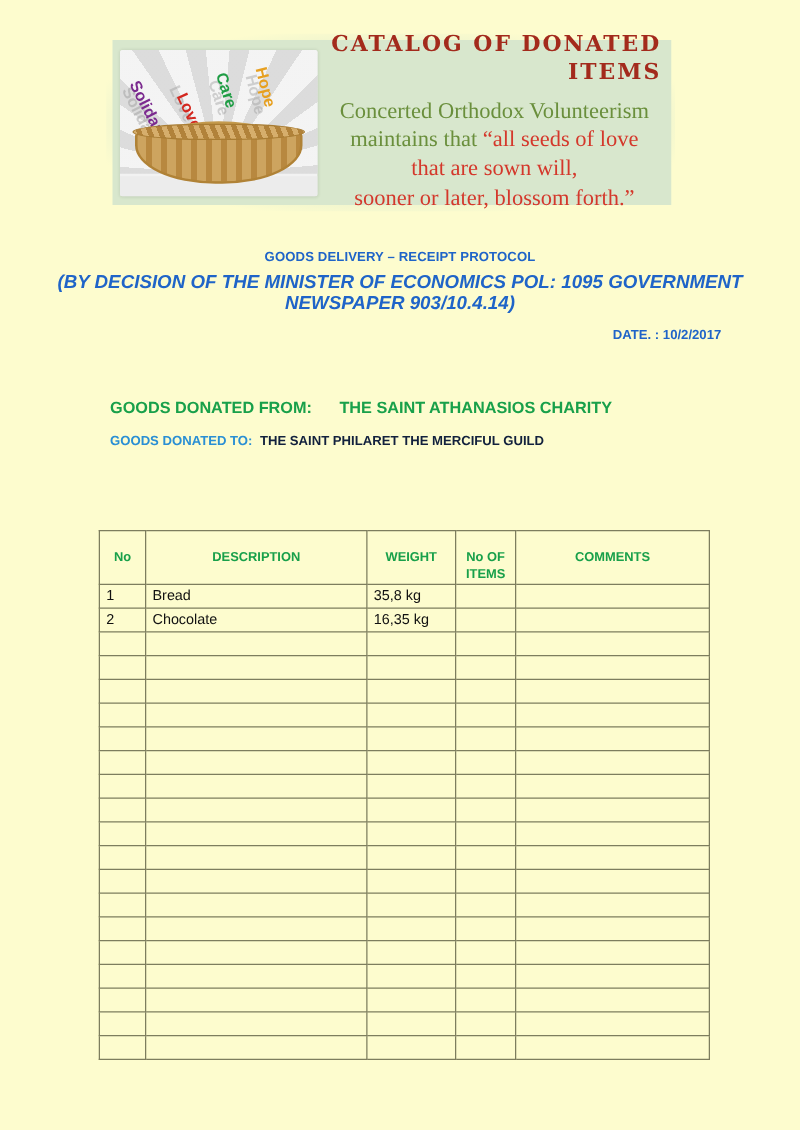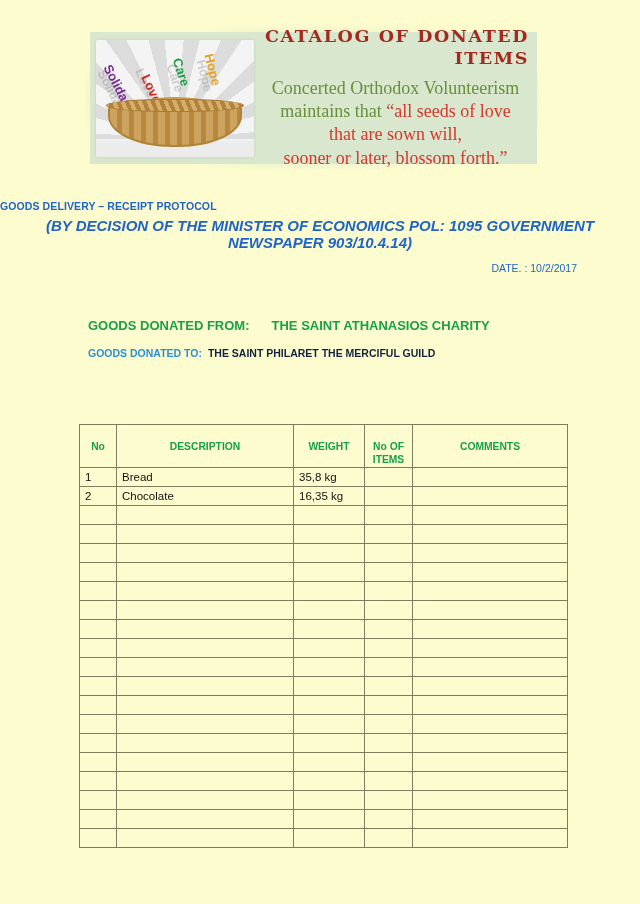--- a/index.html
+++ b/index.html
@@ -145,42 +145,42 @@
     white-space: nowrap;
   }
   .q-green { color: #6a8f3c; }
   .q-red   { color: #d4382b; }
 
   
   .protocol-title {
     position: absolute;
     left: 0; right: 0;
     top: 200px;
-    text-align: left;
+    text-align: center;
     font-size: 10.5px;
     font-weight: bold;
     color: #1f64c8;
     letter-spacing: 0.1px;
   }
   .protocol-sub {
     position: absolute;
     left: 0; right: 0;
     top: 217px;
     text-align: center;
     font-size: 15px;
     font-weight: bold;
     font-style: italic;
     color: #1f64c8;
   }
   .date-line {
     position: absolute;
     right: 63px;
     top: 262px;
     font-size: 10.5px;
-    font-weight: normal;
+    font-weight: bold;
     color: #1f64c8;
   }
 
   .donated-from {
     position: absolute;
     left: 88px;
     top: 318px;
     font-size: 13px;
     font-weight: bold;
     color: #18a04a;

